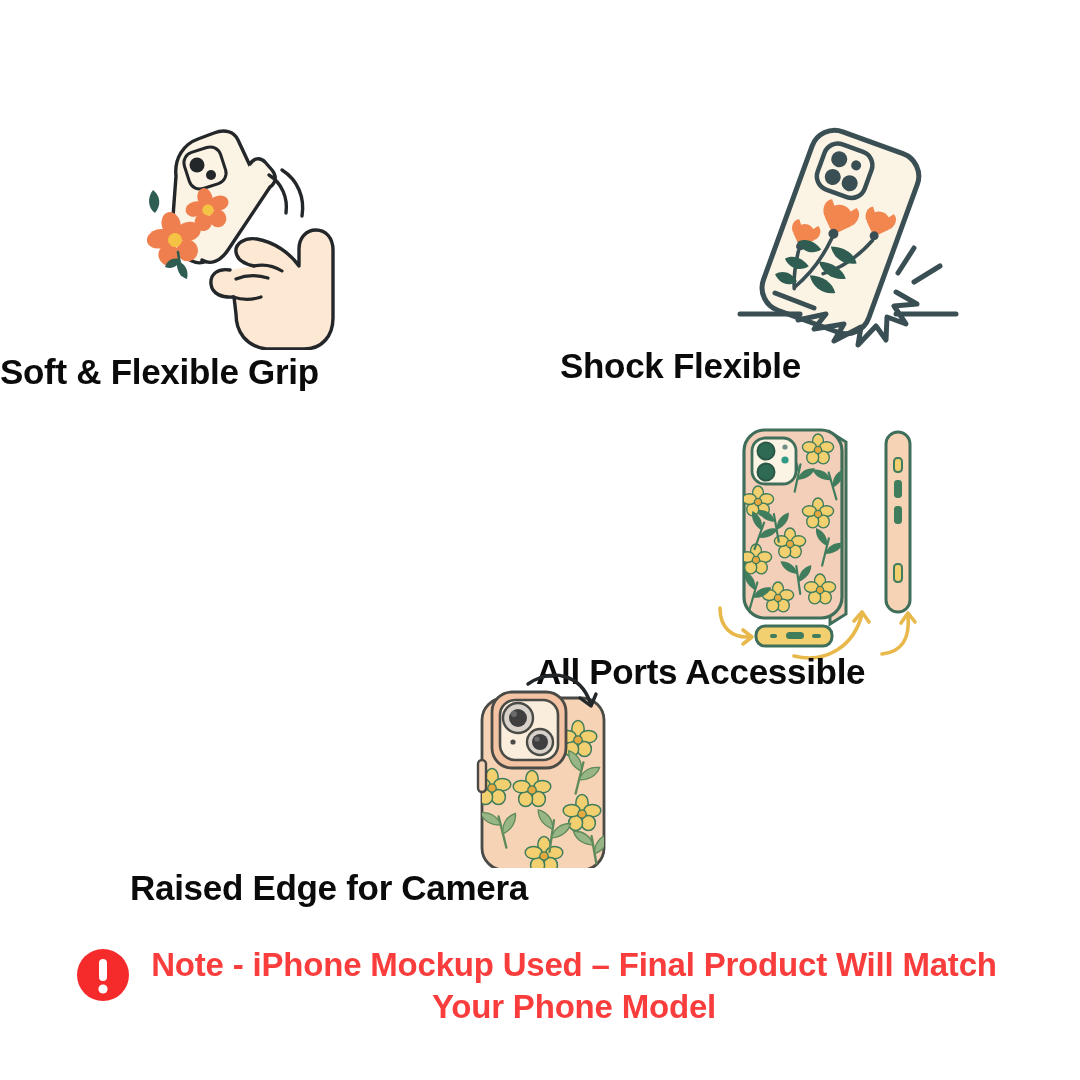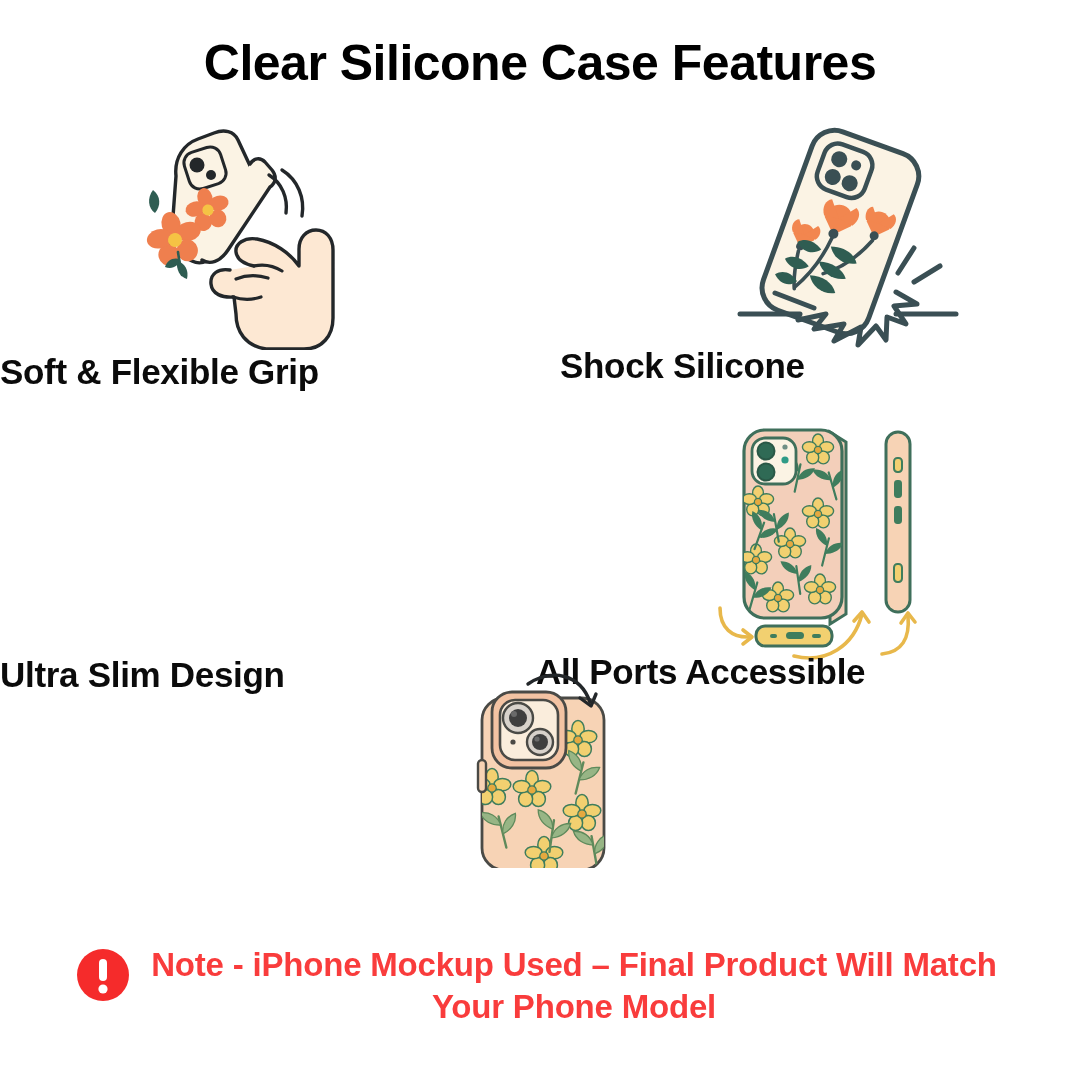--- a/index.html
+++ b/index.html
@@ -93,21 +93,20 @@
     max-width: 860px;
     letter-spacing: -0.2px;
     font-family: "Liberation Sans", sans-serif;
   }
 </style>
 </head>
 <body>
 
 <div class="page">
 
-  <div class="title">Clear Silicone Case Features</div>
 
   <div class="art" id="art-grip">
     <svg viewBox="0 0 265 232" width="265" height="232">
       <g fill="none" stroke="#23272a" stroke-width="3.4" stroke-linecap="round" stroke-linejoin="round">
 
         <path d="M44 58 C42 40 52 26 66 21 L82 15 C92 11 102 13 106 22 L120 52
                  L87 127 C80 143 70 148 60 143 L46 136 C38 132 36 122 40 112 Z" fill="#fbf3e4" stroke="#23272a"></path>
         <path d="M118 46 C122 40 128 39 133 44 L140 52 C145 58 144 65 138 69
                  L96 132 C88 144 78 147 70 142" fill="#fbf3e4" stroke="#23272a"></path>
 
@@ -215,23 +214,22 @@
         <path d="M80 202 L108 196 L96 211 L126 206 L116 223 L143 209 L140 227
                  L158 208 L168 222 L169 199 L188 206 L176 188 L199 186 L178 174"></path>
         <path d="M22 196 L82 196"></path>
         <path d="M178 196 L238 196"></path>
         <path d="M57 175 L96 190"></path>
         <path d="M180 155 L196 130"></path>
         <path d="M196 164 L222 148"></path>
       </g>
     </svg>
   </div>
-  <div class="feature-label" id="label-shock">Shock Silicone</div>
-
-  <div class="feature-label" id="label-slim">Ultra Slim Design</div>
+  <div class="feature-label" id="label-shock">Shock Flexible</div>
+
 
   <div class="art" id="art-ports">
     <svg viewBox="0 0 238 244" width="238" height="244">
       <defs>
         <clipPath id="caseClip">
           <rect x="38" y="12" width="98" height="188" rx="21"></rect>
         </clipPath>
         <g id="yflower">
           <g fill="#f2d070" stroke="#3f7d5d" stroke-width="1.4">
             <ellipse cx="0" cy="-9" rx="5.4" ry="7"></ellipse>
@@ -350,20 +348,21 @@
       <circle cx="100" cy="74" r="8" fill="#3f3f3f"></circle>
       <circle cx="97" cy="71" r="2.6" fill="#6a6a6a"></circle>
       <circle cx="73" cy="74" r="2.6" fill="#4a4a46"></circle>
 
       <g fill="none" stroke="#23272a" stroke-width="3.4" stroke-linecap="round" stroke-linejoin="round">
         <path d="M88 16 C112 0 140 6 150 34"></path>
         <path d="M140 30 L151 38 L156 26"></path>
       </g>
     </svg>
   </div>
+  <div class="feature-label" id="label-raised">Raised Edge for Camera</div>
 
   <div class="note-wrap">
     <div class="note-badge">
       <svg viewBox="0 0 54 54" width="54" height="54">
         <circle cx="27" cy="27" r="26" fill="#f52b2b"></circle>
         <rect x="23" y="11" width="8" height="22" rx="4" fill="#ffffff"></rect>
         <circle cx="27" cy="41" r="4.6" fill="#ffffff"></circle>
       </svg>
     </div>
     <div class="note-text">Note - iPhone Mockup Used – Final Product Will Match Your Phone Model</div>

